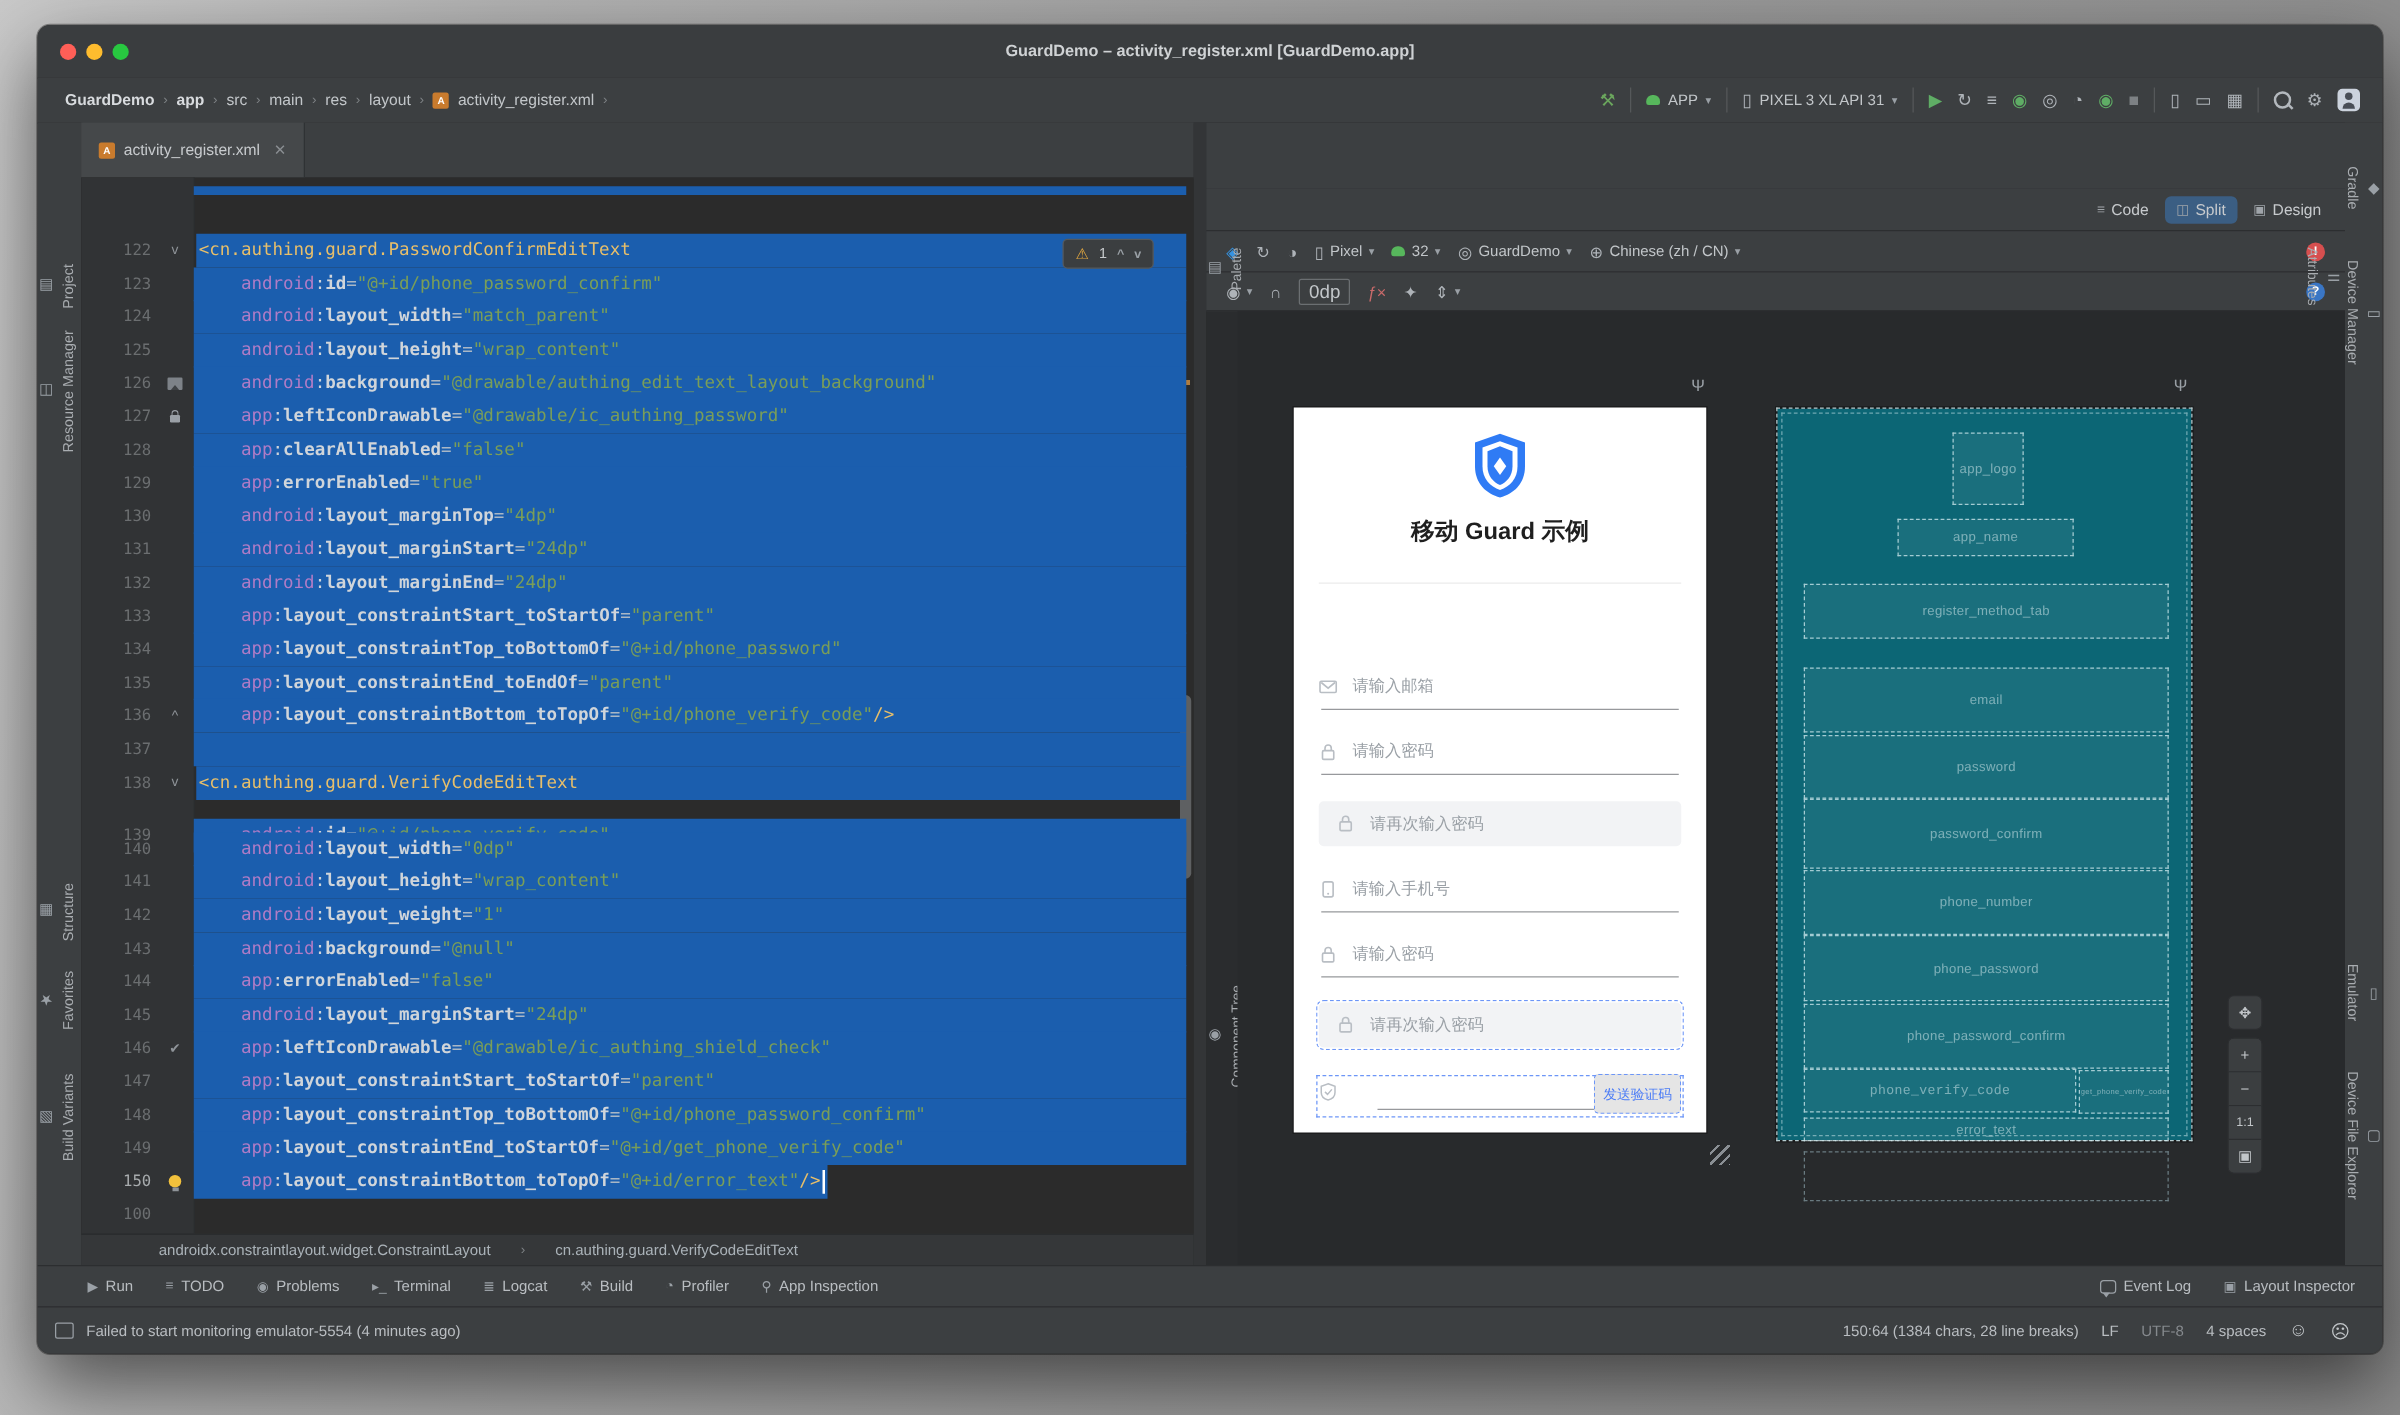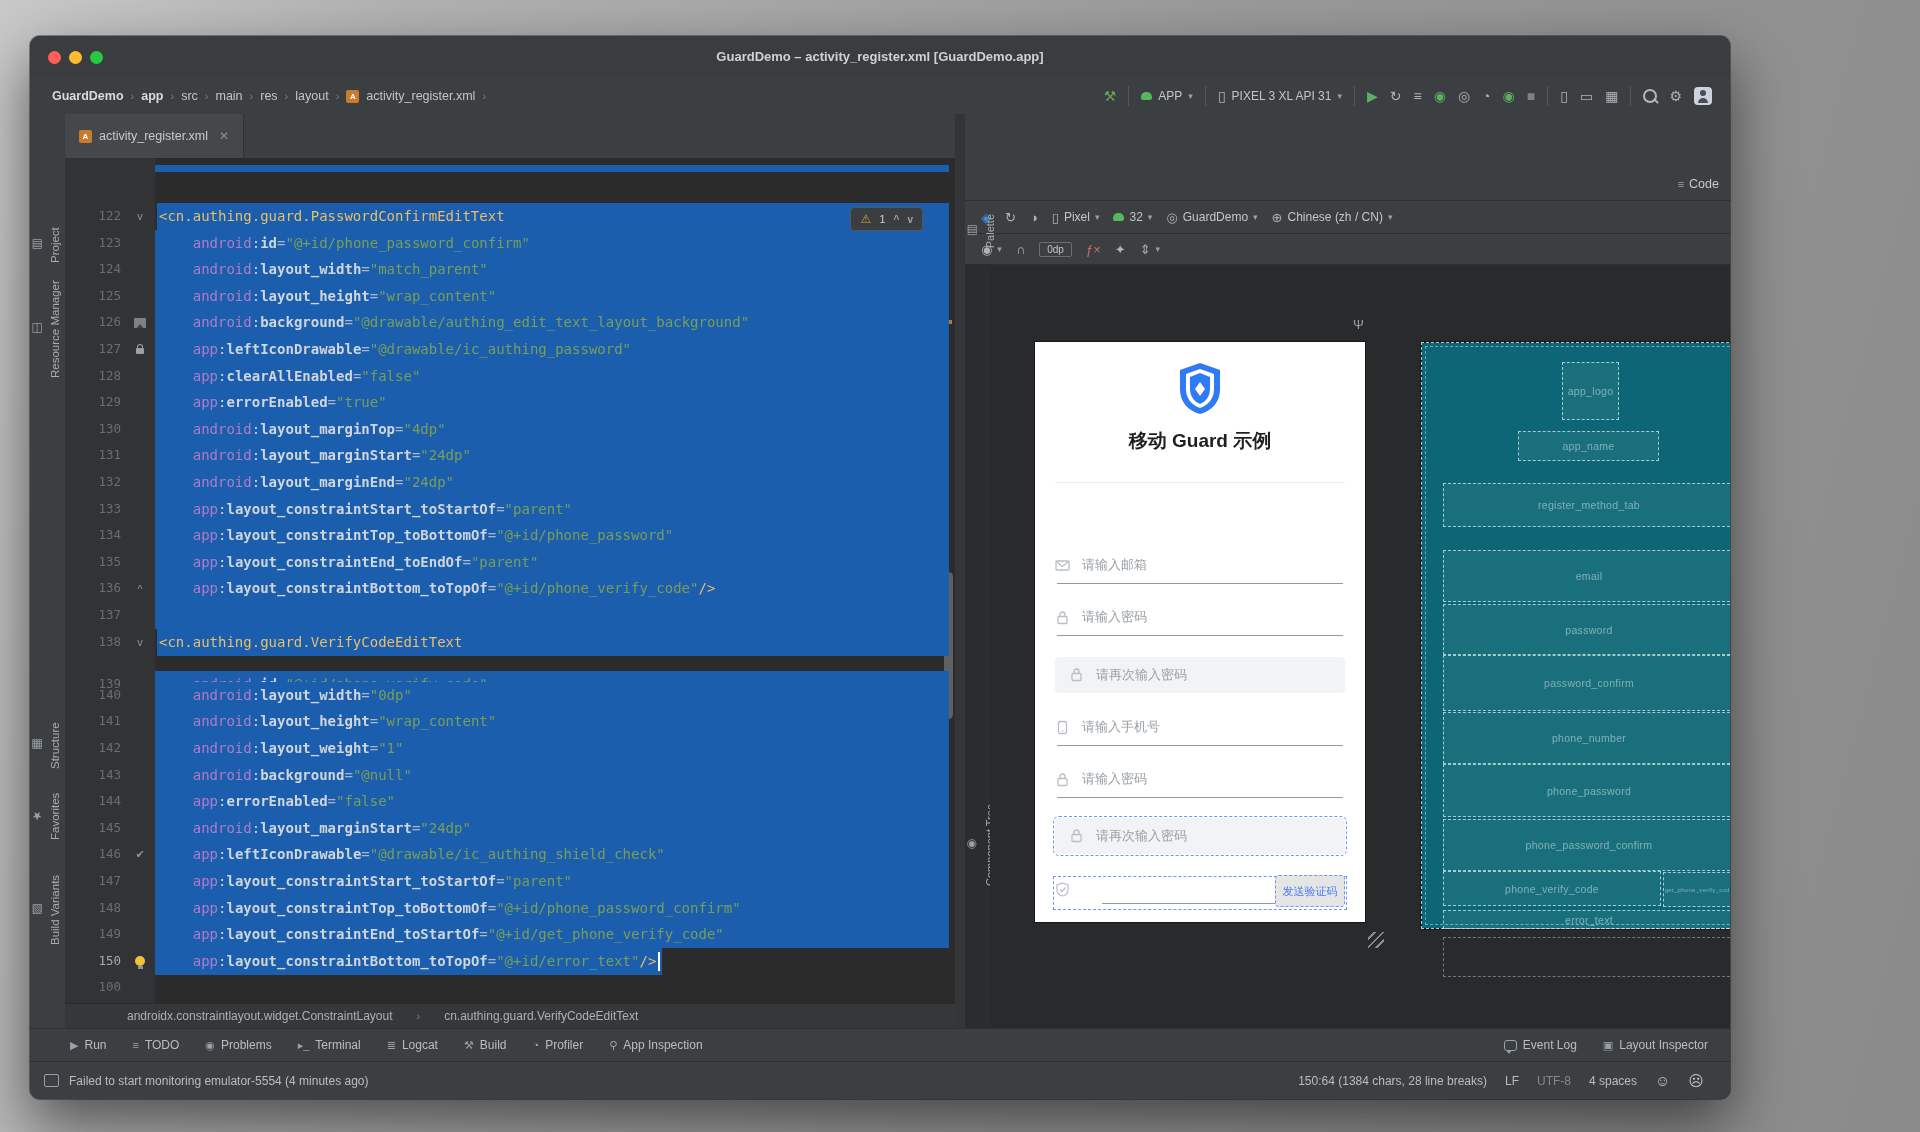--- a/index.html
+++ b/index.html
@@ -1,18 +1,18 @@
 <!DOCTYPE html>
 <html><head>
 <meta charset="utf-8">
 <style>
   html,body{margin:0;padding:0;}
   body{width:1920px;height:1132px;overflow:hidden;font-family:"Liberation Sans","DejaVu Sans",sans-serif;-webkit-font-smoothing:antialiased;}
   .desktop{position:relative;width:1920px;height:1132px;background:linear-gradient(105deg,#c9c9c9 0%,#b2b2b2 18%,#9a9a9a 55%,#8a8a8a 100%);}
-  .window{position:absolute;left:30px;top:36px;width:1700px;height:1063px;background:#2b2b2b;border-radius:10px;overflow:hidden;box-shadow:0 25px 60px rgba(0,0,0,.55),0 0 0 1px rgba(0,0,0,.35);}
+  .window{position:absolute;left:30px;top:20px;width:1876px;height:1063px;background:#2b2b2b;border-radius:10px;overflow:hidden;box-shadow:0 25px 60px rgba(0,0,0,.55),0 0 0 1px rgba(0,0,0,.35);}
   
   .titlebar{position:absolute;left:0;top:0;width:100%;height:42px;background:#3a3d3f;border-bottom:1px solid #2c2e30;}
   .tl{position:absolute;top:15px;width:13px;height:13px;border-radius:50%;}
   .tl.red{left:18px;background:#ff5f57;} .tl.yel{left:39px;background:#febc2e;} .tl.grn{left:60px;background:#28c840;}
   .wtitle{position:absolute;left:0;right:0;top:0;height:42px;line-height:42px;text-align:center;color:#cfd2d4;font-size:13px;font-weight:700;}
   
   .topbar{position:absolute;left:0;top:42px;width:100%;height:36px;background:#3c3f41;border-bottom:1px solid #2c2e30;display:flex;align-items:center;}
   .crumbs{display:flex;align-items:center;gap:7px;padding-left:22px;font-size:12.5px;color:#c2c6c9;white-space:nowrap;}
   .crumb.b{font-weight:700;color:#d8dbde;}
   .crumb-sep{color:#7e8285;font-size:11px;}
@@ -75,21 +75,21 @@
   .mode-btn .mi{font-size:11px;color:#9fa4a9;}
   .mode-btn.active{background:#3b5e83;}
   .d-row{position:absolute;left:0;width:100%;background:#3c3f41;border-bottom:1px solid #2c2e30;display:flex;align-items:center;gap:14px;padding:0 16px;box-sizing:border-box;color:#c2c6c9;font-size:12px;}
   .d-row1{top:87px;height:33px;}
   .d-row2{top:120px;height:31px;}
   .dt-item{display:flex;align-items:center;gap:5px;white-space:nowrap;}
   .dt-glyph{font-size:13px;color:#aeb3b8;line-height:1;}
   .badge{width:15px;height:15px;border-radius:50%;color:#fff;font-size:10px;font-weight:700;text-align:center;line-height:15px;}
   .badge.err{background:#d64f4f;margin-left:auto;}
   .badge.help{background:#3a76c5;margin-left:auto;}
-  .zerodp{border:1px solid #6b6f72;border-radius:2px;padding:1px 7px;font-size:10px;color:#c2c6c9;}
+  .zerodp{border:1px solid #6b6f72;border-radius:2px;padding:1px 7px;font-size:15px;color:#c2c6c9;}
   .d-canvas{position:absolute;left:25px;top:151px;right:0;bottom:0;background:#282a2c;overflow:hidden;}
   .d-strip-label{position:absolute;left:0;width:25px;display:flex;flex-direction:column;align-items:center;gap:5px;color:#a9adb1;font-size:11px;writing-mode:vertical-rl;transform:rotate(180deg);}
   .wrench{position:absolute;color:#9aa0a6;font-size:13px;}
   
   .phone{position:absolute;left:70px;top:228px;width:330px;height:580px;background:#ffffff;box-shadow:0 0 0 1px rgba(0,0,0,.4);}
   .p-logo{position:absolute;left:143px;top:20px;width:44px;height:53px;}
   .p-title{position:absolute;left:0;top:86px;width:100%;text-align:center;color:#1f1f1f;font-size:19px;font-weight:700;}
   .p-divider{position:absolute;left:20px;right:20px;top:140px;height:1px;background:#ececec;}
   .p-row{position:absolute;left:20px;right:20px;height:30px;}
   .p-ico{position:absolute;left:0;top:4px;width:15px;height:15px;}
@@ -607,21 +607,21 @@
           </div>
           <div class="bp-box" style="left: 21px; top: 369px; width: 290px; height: 50px;">
             <span class="bp-label">phone_number</span>
           </div>
           <div class="bp-box" style="left: 21px; top: 421px; width: 290px; height: 51px;">
             <span class="bp-label">phone_password</span>
           </div>
           <div class="bp-box" style="left: 21px; top: 476px; width: 290px; height: 50px;">
             <span class="bp-label">phone_password_confirm</span>
           </div>
-          <div class="bp-box" style="left: 21px; top: 528px; width: 216px; height: 33px;">
+          <div class="bp-box" style="left: 21px; top: 528px; width: 216px; height: 33px; font-family: Liberation Mono, monospace;">
             <span class="bp-label">phone_verify_code</span>
           </div>
           <div class="bp-box" style="left: 241px; top: 529px; width: 70px; height: 33px;">
             <span class="bp-label" style="font-size: 6px;">get_phone_verify_code</span>
           </div>
           <div class="bp-box" style="left: 21px; top: 567px; width: 290px; height: 17px;">
             <span class="bp-label">error_text</span>
           </div>
         </div>
       <div class="bp-empty"></div>

